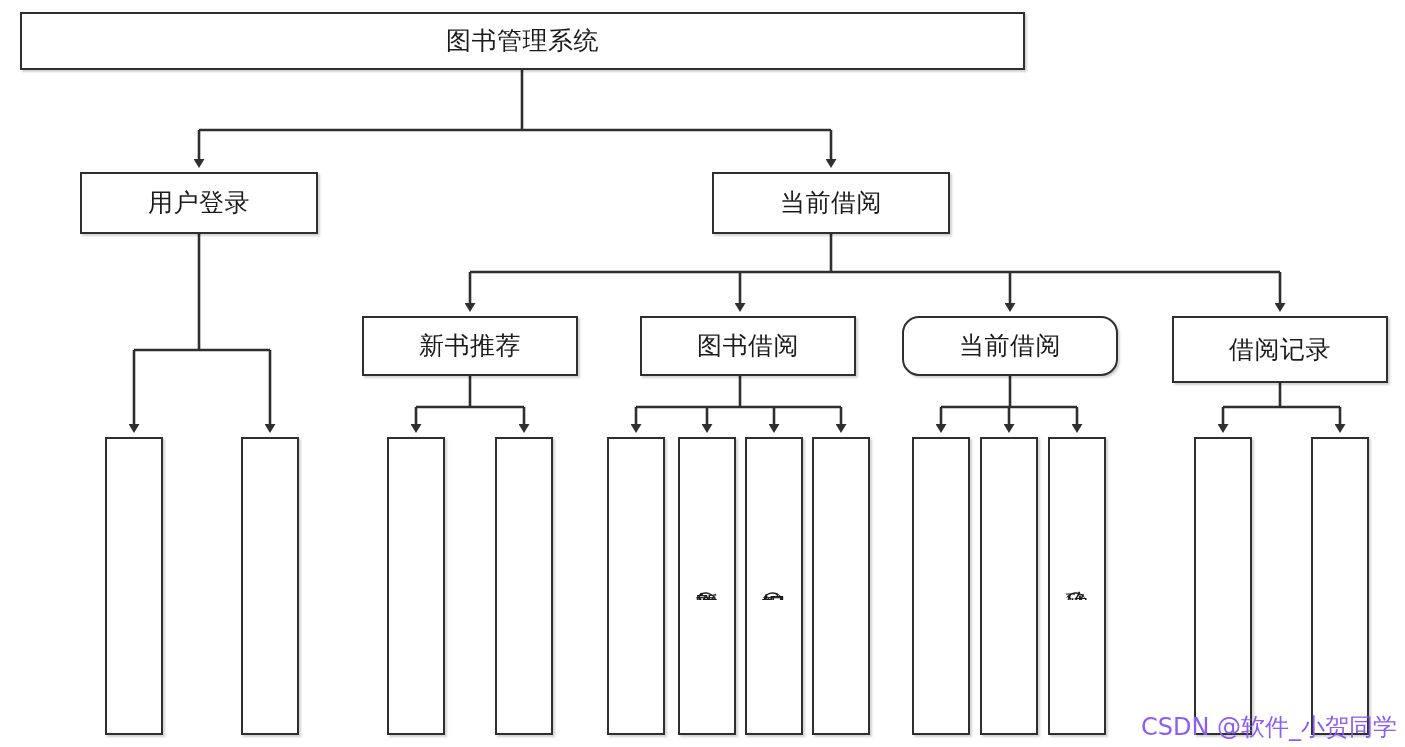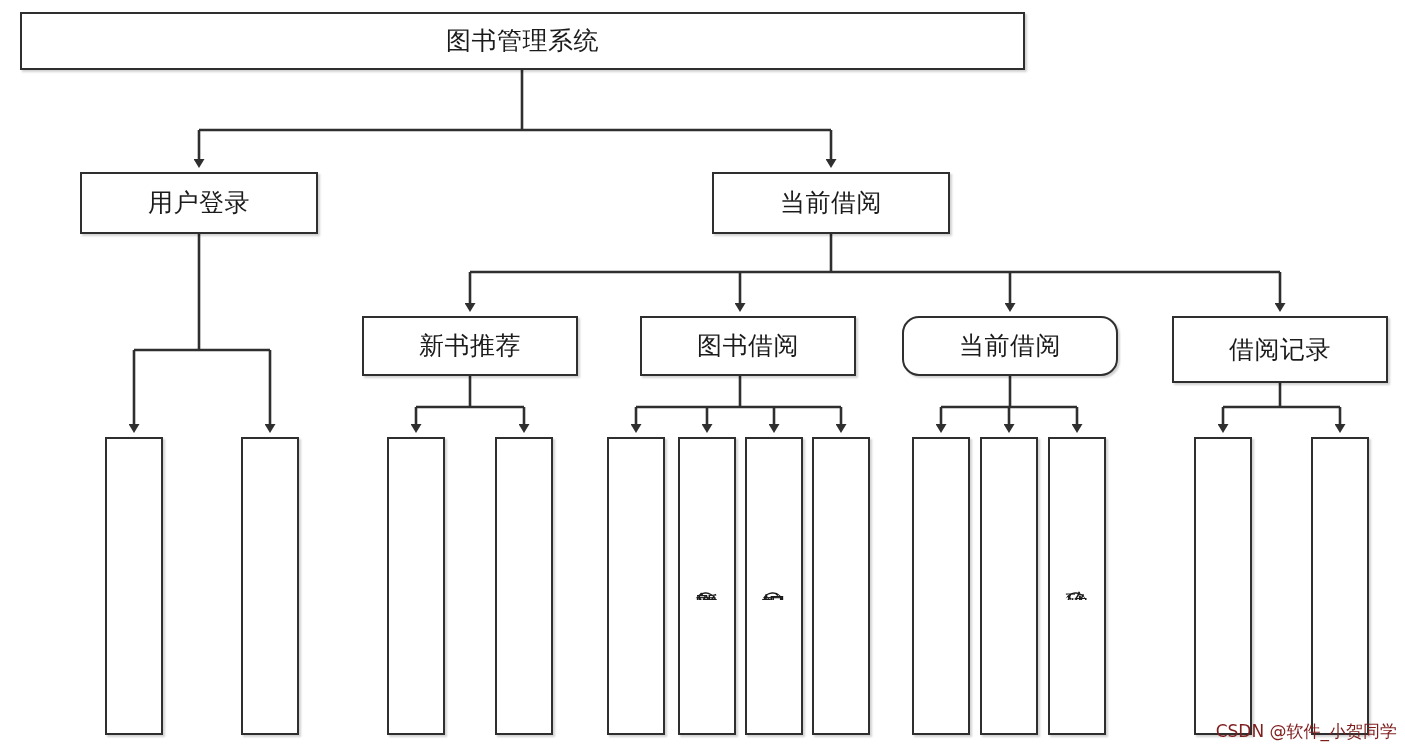--- a/index.html
+++ b/index.html
@@ -59,22 +59,22 @@
     font-size: 23px;
     line-height: 1.05;
     letter-spacing: 3px;
     max-height: 100%;
     overflow: hidden;
   }
   .watermark {
     position: absolute;
     right: 8px;
     bottom: 4px;
-    color: #7f1d1d;
-    font-size: 17px;
+    color: #8b5cf6;
+    font-size: 24px;
     white-space: nowrap;
     user-select: none;
   }
 </style>
 </head>
 <body>
 
 <div id="canvas">
 
   <svg class="wires" viewBox="0 0 1405 747" xmlns="http://www.w3.org/2000/svg">

